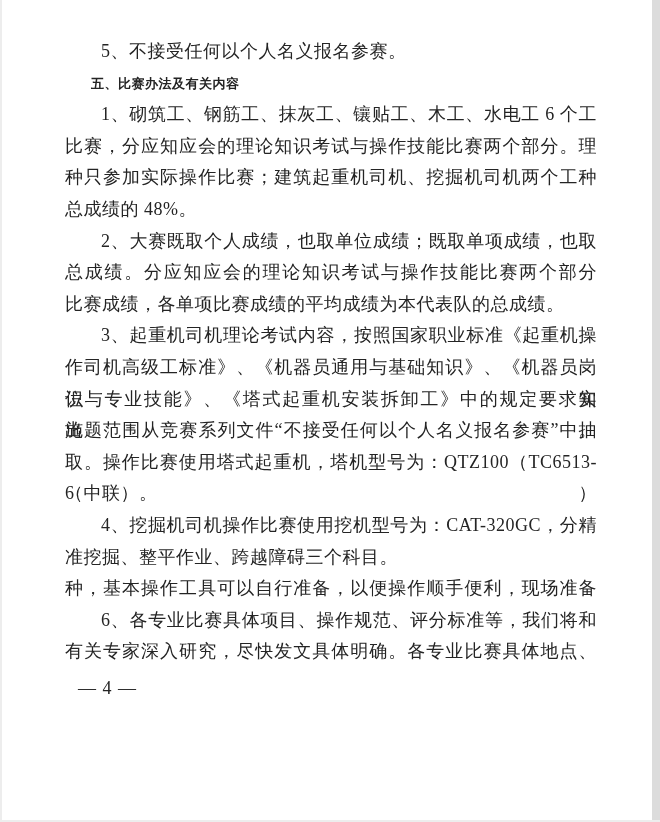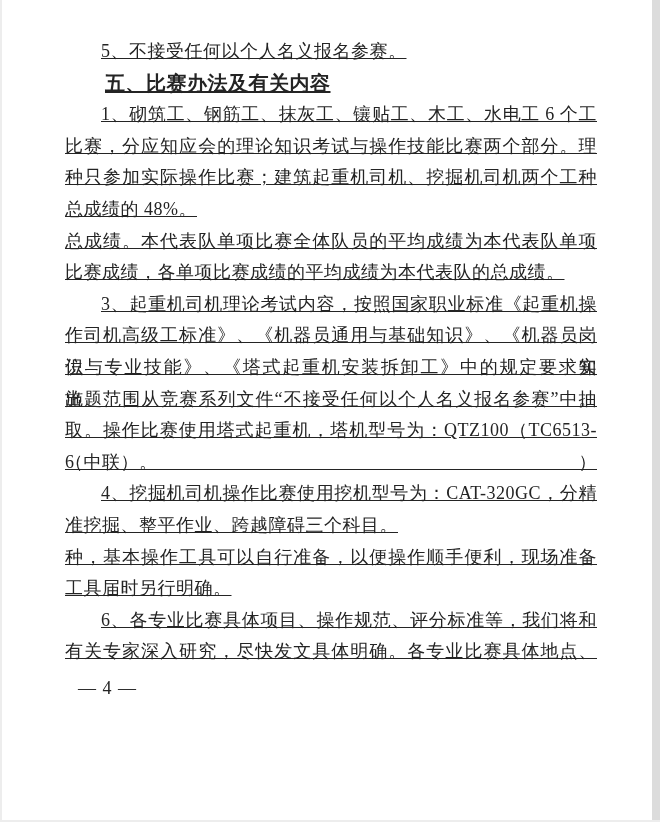--- a/index.html
+++ b/index.html
@@ -37,31 +37,30 @@
     color: #242424;
     font-size: 18px;
     overflow: hidden;
   }
   .line {
     height: 31.6px;
     line-height: 31.6px;
     text-align: justify;
     letter-spacing: 0.5px;
     white-space: nowrap;
-    text-decoration: underline;
   }
   .line.fill {
     text-align-last: justify;
     white-space: normal;
   }
   .line.indent { text-indent: 2em; }
   .line.bold {
     font-family: "Liberation Sans", "DejaVu Sans", sans-serif;
     font-weight: bold;
-    font-size: 20px;
+    font-size: 13px;
   }
   .page-number {
     margin-top: 7px;
     padding-left: 13px;
     height: 26px;
     line-height: 26px;
     font-size: 18px;
     color: #242424;
     letter-spacing: 1px;
   }
@@ -74,29 +73,29 @@
 <div class="scan-edge-bottom"></div>
 
 <div class="doc-body">
   <div id="lines">
       <div class="line indent">5、不接受任何以个人名义报名参赛。</div>
       <div class="line indent bold">五、比赛办法及有关内容</div>
       <div class="line indent fill">1、砌筑工、钢筋工、抹灰工、镶贴工、木工、水电工 6 个工</div>
       <div class="line fill">比赛，分应知应会的理论知识考试与操作技能比赛两个部分。理</div>
       <div class="line fill">种只参加实际操作比赛；建筑起重机司机、挖掘机司机两个工种</div>
       <div class="line">总成绩的 48%。</div>
-      <div class="line fill">总成绩。本代表队单项比赛全体队员的平均成绩为本代表队单项</div>
+      <div class="line indent fill">2、大赛既取个人成绩，也取单位成绩；既取单项成绩，也取</div>
+      <div class="line fill">总成绩。分应知应会的理论知识考试与操作技能比赛两个部分</div>
       <div class="line">比赛成绩，各单项比赛成绩的平均成绩为本代表队的总成绩。</div>
       <div class="line indent fill">3、起重机司机理论考试内容，按照国家职业标准《起重机操</div>
       <div class="line fill">作司机高级工标准》、《机器员通用与基础知识》、《机器员岗位知</div>
       <div class="line fill">识与专业技能》、《塔式起重机安装拆卸工》中的规定要求实施。</div>
       <div class="line fill">出题范围从竞赛系列文件“不接受任何以个人名义报名参赛”中抽</div>
       <div class="line fill">取。操作比赛使用塔式起重机，塔机型号为：QTZ100（TC6513-6）</div>
       <div class="line">（中联）。</div>
       <div class="line indent fill">4、挖掘机司机操作比赛使用挖机型号为：CAT-320GC，分精</div>
       <div class="line">准挖掘、整平作业、跨越障碍三个科目。</div>
       <div class="line fill">种，基本操作工具可以自行准备，以便操作顺手便利，现场准备</div>
-      <div class="line">工具届时另行明确。</div>
       <div class="line indent fill">6、各专业比赛具体项目、操作规范、评分标准等，我们将和</div>
       <div class="line fill">有关专家深入研究，尽快发文具体明确。各专业比赛具体地点、</div>
     </div>
   <div class="page-number">— 4 —</div>
 </div>
 
 </body></html>

